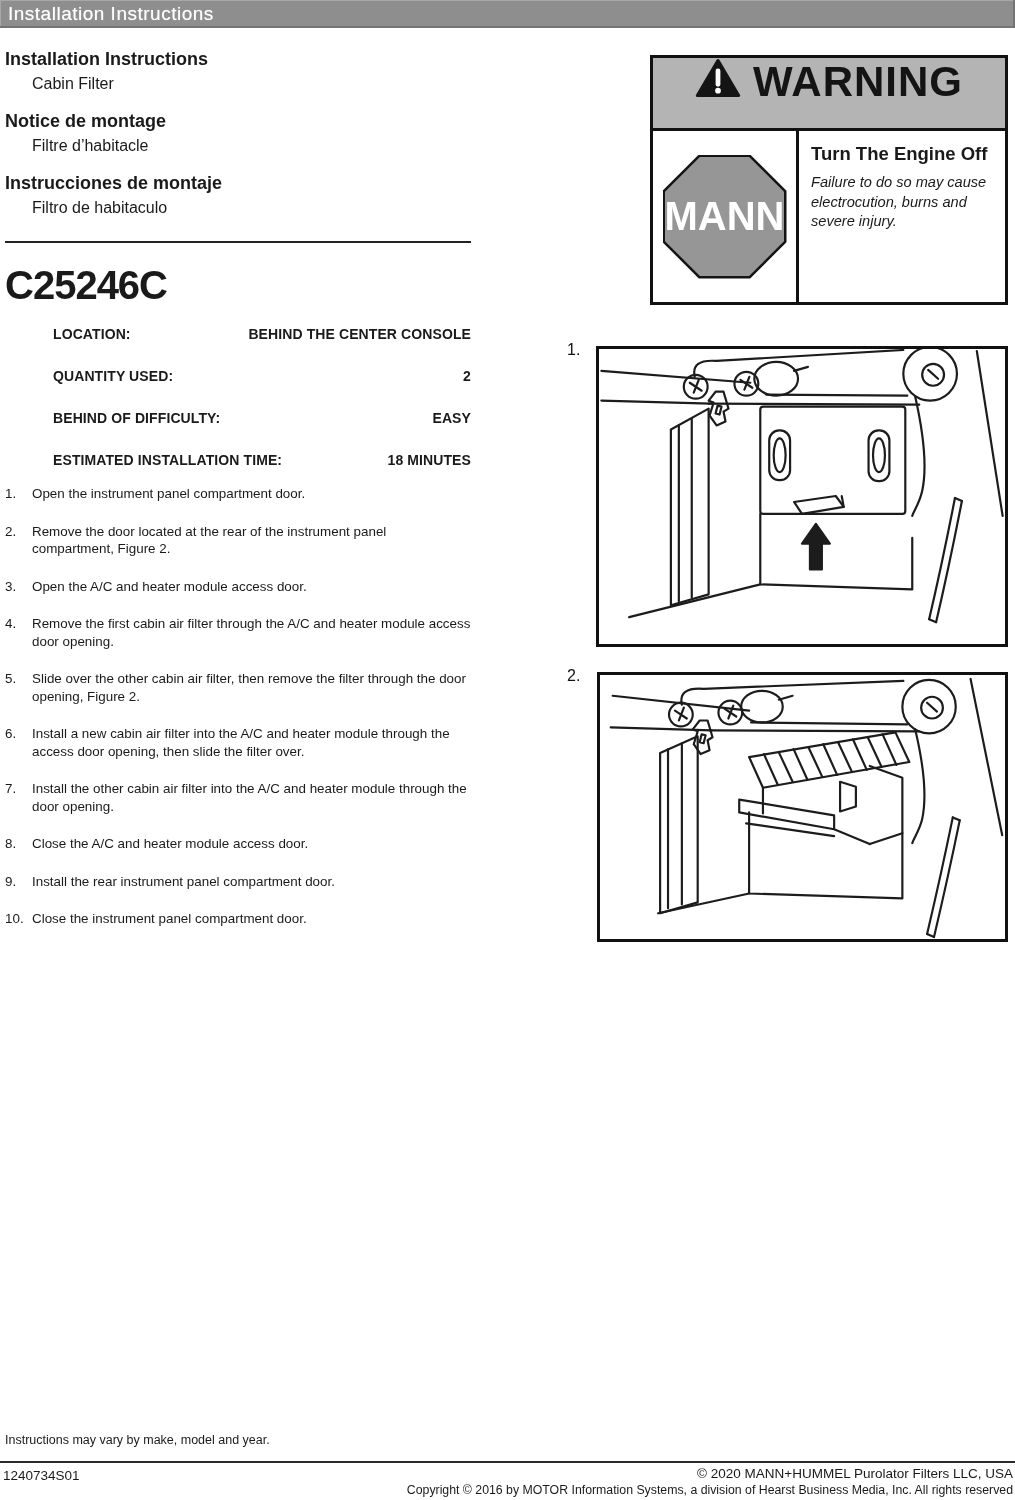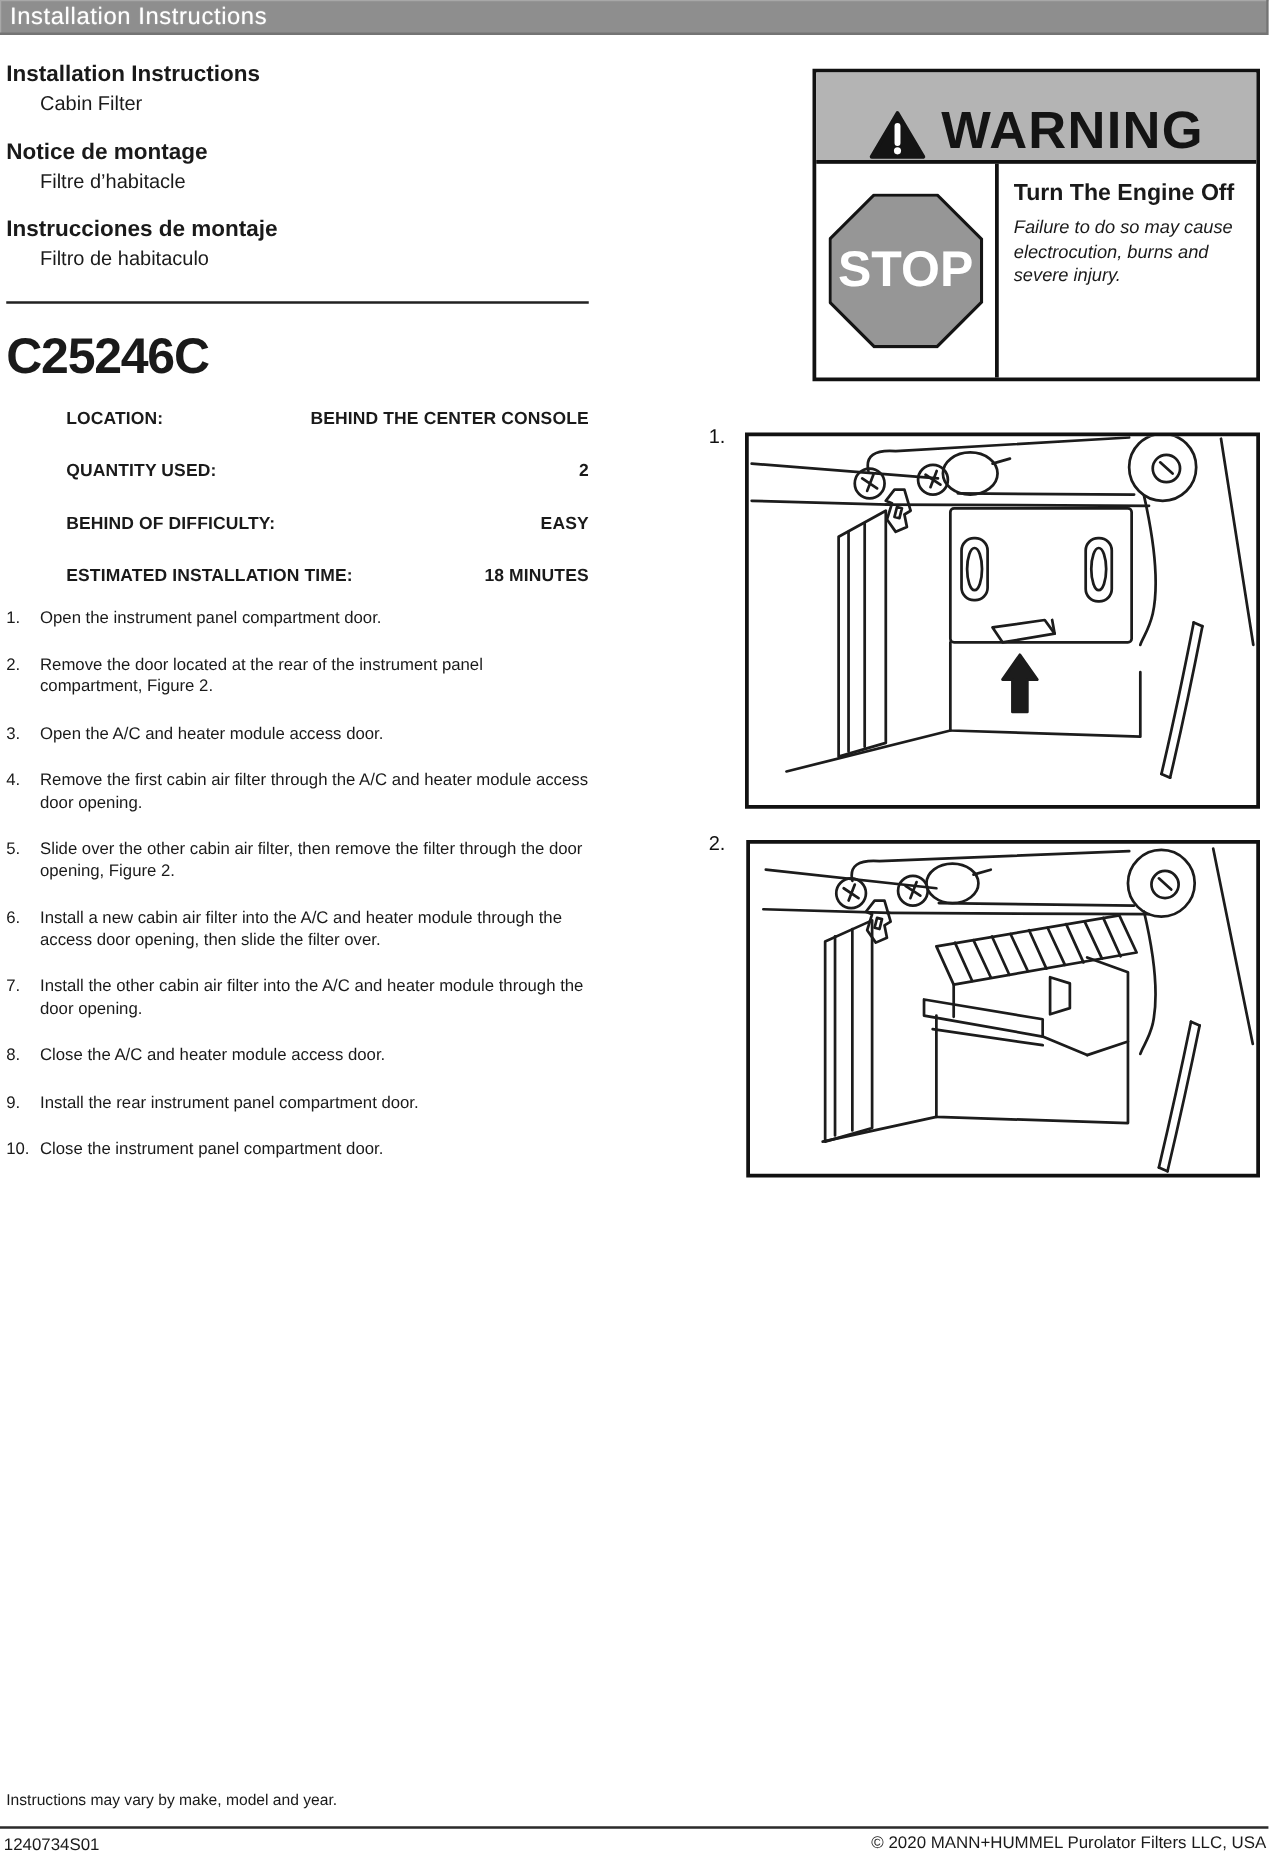--- a/index.html
+++ b/index.html
@@ -34,21 +34,21 @@
   .step{display:flex;font-size:13.4px;line-height:17.5px;margin-bottom:20px;}
   .step-num{width:27px;flex:none;}
   .step-text{flex:1;}
   
   .warning-box{
     position:absolute;left:650px;top:55px;width:352px;height:244px;
     border:3px solid #111;background:#fff;
   }
   .warning-header{
     height:70px;background:#b4b4b4;border-bottom:3px solid #111;
-    display:flex;align-items:flex-end;justify-content:center;gap:12px;
+    display:flex;align-items:flex-start;justify-content:center;gap:12px;
   }
   .warning-word{font-size:42px;font-weight:bold;letter-spacing:1px;color:#141414;}
   .warning-body{display:flex;height:171px;}
   .warning-left{width:143px;flex:none;border-right:3px solid #111;display:flex;align-items:center;justify-content:center;}
   .octagon-outer{
     width:124px;height:124px;background:#141414;
     clip-path:polygon(29.3% 0,70.7% 0,100% 29.3%,100% 70.7%,70.7% 100%,29.3% 100%,0 70.7%,0 29.3%);
     display:flex;align-items:center;justify-content:center;
   }
   .octagon-inner{
@@ -172,21 +172,21 @@
         <path d="M29 3 L55 47 L3 47 Z" fill="#141414" stroke="#141414" stroke-width="4" stroke-linejoin="round"></path>
         <path d="M29 16 L29 33" stroke="#ffffff" stroke-width="6" stroke-linecap="round"></path>
         <circle cx="29" cy="41" r="3.6" fill="#ffffff"></circle>
       </svg>
       <span class="warning-word">WARNING</span>
     </div>
     <div class="warning-body">
       <div class="warning-left">
         <div class="octagon-outer">
           <div class="octagon-inner">
-            <span class="stop-word">STOP</span>
+            <span class="stop-word">MANN</span>
           </div>
         </div>
       </div>
       <div class="warning-right">
         <p class="warning-title">Turn The Engine Off</p>
         <p class="warning-text">Failure to do so may cause electrocution, burns and severe injury.</p>
       </div>
     </div>
   </div>
 
@@ -269,14 +269,15 @@
         <path d="M374 4 L406 162"></path>
         <path d="M58 241 L150 221"></path>
       </g>
     </svg>
   </div>
 
   <div class="footer-note">Instructions may vary by make, model and year.</div>
   <hr class="footer-rule">
   <div class="footer-doc">1240734S01</div>
   <div class="footer-c1">© 2020 MANN+HUMMEL Purolator Filters LLC, USA</div>
+  <div class="footer-c2">Copyright © 2016 by MOTOR Information Systems, a division of Hearst Business Media, Inc. All rights reserved</div>
 
 </div>
 
 </body></html>

